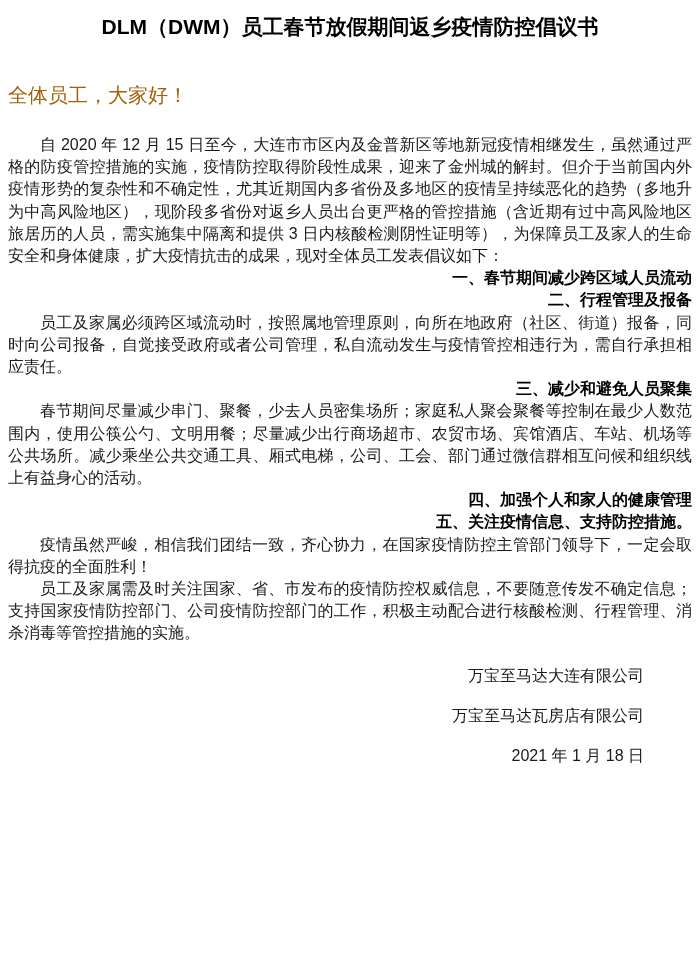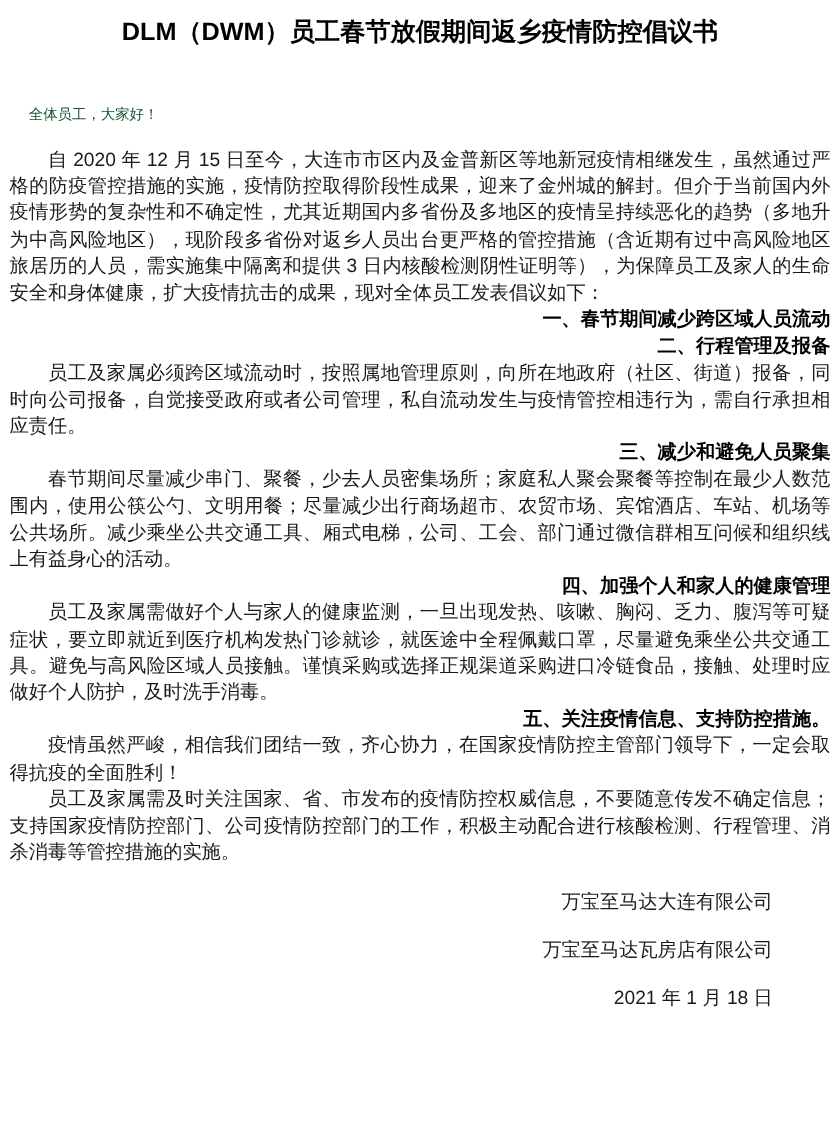--- a/index.html
+++ b/index.html
@@ -20,27 +20,27 @@
   }
   .doc-title {
     margin: 2px 0 0 0;
     text-align: center;
     font-size: 21px;
     line-height: 30px;
     font-weight: bold;
     color: #000000;
   }
   .greeting {
-    margin: 42px 0 0 16px;
-    font-size: 12px;
+    margin: 42px 0 0 0;
+    font-size: 20px;
     line-height: 22px;
-    color: #14532d;
+    color: #a16207;
   }
   .content {
-    margin-top: 17px;
+    margin-top: 28px;
     font-size: 16px;
     line-height: 22.2px;
     text-align: justify;
     color: #1a1a1a;
   }
   .content p {
     margin: 0;
     padding: 0;
     text-indent: 2em;
   }
@@ -74,21 +74,20 @@
   <p class="greeting">全体员工，大家好！</p>
 
   <div class="content">
     <p class="para">自 2020 年 12 月 15 日至今，大连市市区内及金普新区等地新冠疫情相继发生，虽然通过严格的防疫管控措施的实施，疫情防控取得阶段性成果，迎来了金州城的解封。但介于当前国内外疫情形势的复杂性和不确定性，尤其近期国内多省份及多地区的疫情呈持续恶化的趋势（多地升为中高风险地区），现阶段多省份对返乡人员出台更严格的管控措施（含近期有过中高风险地区旅居历的人员，需实施集中隔离和提供 3 日内核酸检测阴性证明等），为保障员工及家人的生命安全和身体健康，扩大疫情抗击的成果，现对全体员工发表倡议如下：</p>
     <p class="heading">一、春节期间减少跨区域人员流动</p>
     <p class="heading">二、行程管理及报备</p>
     <p class="para">员工及家属必须跨区域流动时，按照属地管理原则，向所在地政府（社区、街道）报备，同时向公司报备，自觉接受政府或者公司管理，私自流动发生与疫情管控相违行为，需自行承担相应责任。</p>
     <p class="heading">三、减少和避免人员聚集</p>
     <p class="para">春节期间尽量减少串门、聚餐，少去人员密集场所；家庭私人聚会聚餐等控制在最少人数范围内，使用公筷公勺、文明用餐；尽量减少出行商场超市、农贸市场、宾馆酒店、车站、机场等公共场所。减少乘坐公共交通工具、厢式电梯，公司、工会、部门通过微信群相互问候和组织线上有益身心的活动。</p>
     <p class="heading">四、加强个人和家人的健康管理</p>
-    <p class="para">员工及家属需做好个人与家人的健康监测，一旦出现发热、咳嗽、胸闷、乏力、腹泻等可疑症状，要立即就近到医疗机构发热门诊就诊，就医途中全程佩戴口罩，尽量避免乘坐公共交通工具。避免与高风险区域人员接触。谨慎采购或选择正规渠道采购进口冷链食品，接触、处理时应做好个人防护，及时洗手消毒。</p>
     <p class="heading">五、关注疫情信息、支持防控措施。</p>
     <p class="para">疫情虽然严峻，相信我们团结一致，齐心协力，在国家疫情防控主管部门领导下，一定会取得抗疫的全面胜利！</p>
     <p class="para">员工及家属需及时关注国家、省、市发布的疫情防控权威信息，不要随意传发不确定信息；支持国家疫情防控部门、公司疫情防控部门的工作，积极主动配合进行核酸检测、行程管理、消杀消毒等管控措施的实施。</p>
   </div>
 
   <div class="signatures">
     <p class="sig-line">万宝至马达大连有限公司</p>
     <p class="sig-line">万宝至马达瓦房店有限公司</p>
     <p class="sig-date">2021 年 1 月 18 日</p>
   </div>

